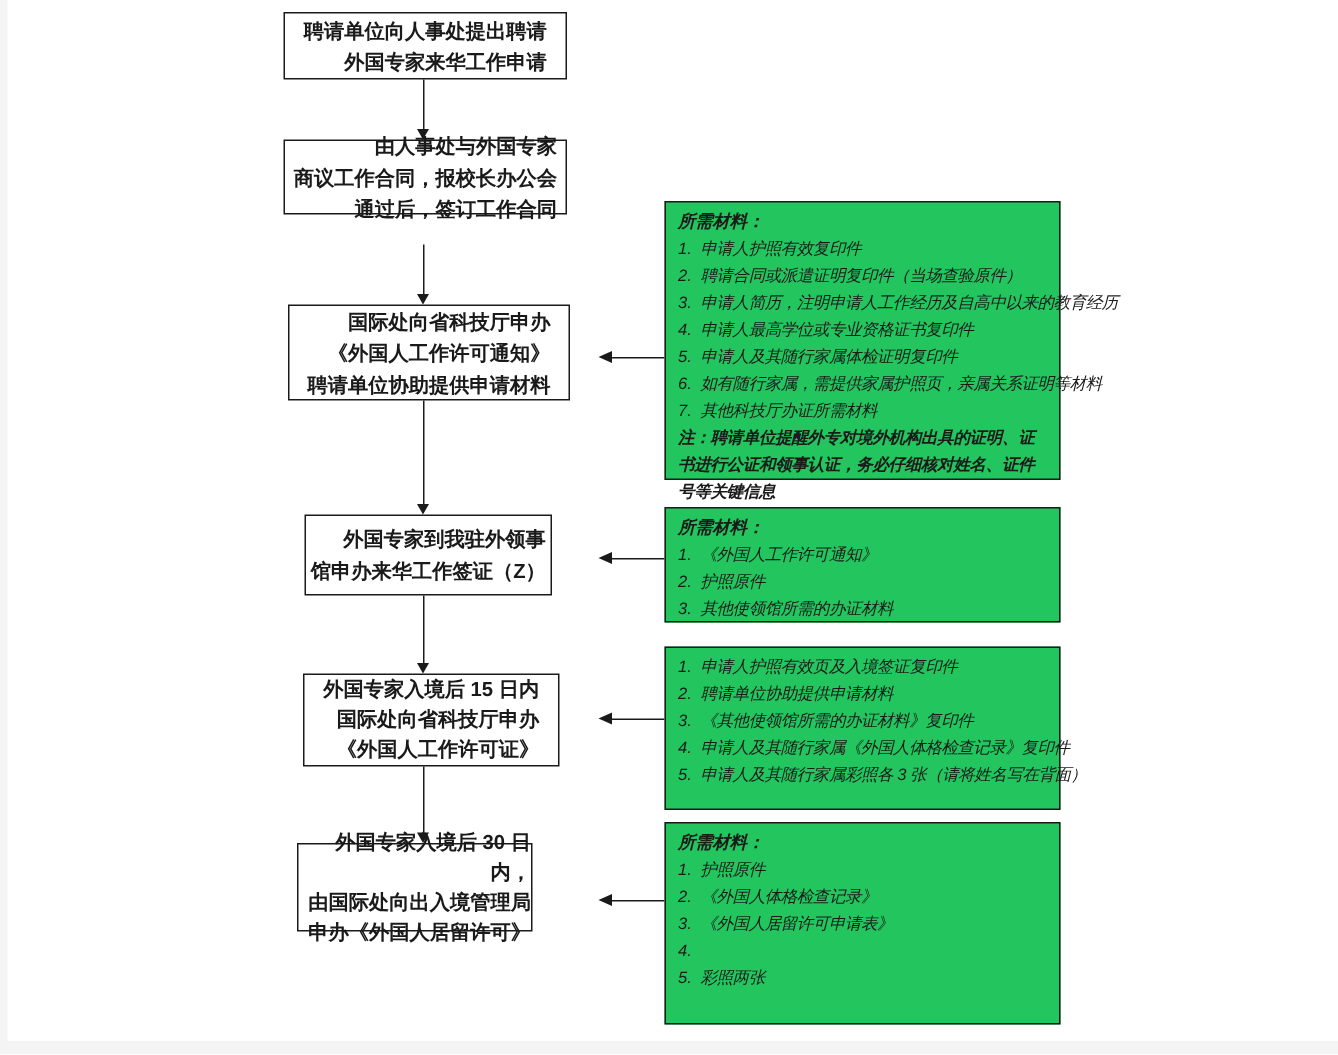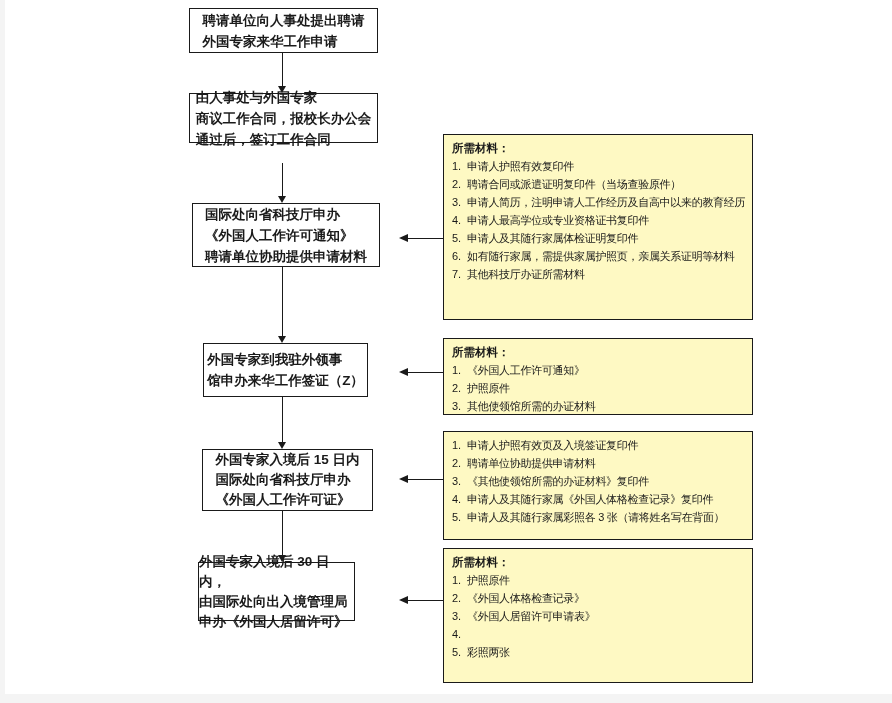--- a/index.html
+++ b/index.html
@@ -7,35 +7,35 @@
     position:relative;width:892px;height:703px;background:#ffffff;overflow:hidden;
     font-family:"Liberation Sans","DejaVu Sans",sans-serif;color:#1a1a1a;
   }
   .edge-strip{position:absolute;background:#f4f4f4;}
   #edge-left{left:0;top:0;width:5px;height:703px;}
   #edge-bottom{left:0;top:694px;width:892px;height:9px;}
 
   
   .flow-box{
     position:absolute;border:1.5px solid #1a1a1a;background:#ffffff;
-    display:flex;align-items:center;justify-content:center;text-align:left;
+    display:flex;align-items:center;justify-content:center;text-align:right;
     font-size:13.5px;font-weight:700;line-height:21px;white-space:pre-line;
     box-sizing:border-box;
   }
   #fb1{left:189px;top:8px;width:189px;height:45px;}
   #fb2{left:189px;top:93px;width:189px;height:50px;}
   #fb3{left:192px;top:203px;width:188px;height:64px;}
   #fb4{left:203px;top:343px;width:165px;height:54px;}
   #fb5{left:202px;top:449px;width:171px;height:62px;line-height:20px;}
   #fb6{left:198px;top:562px;width:157px;height:59px;line-height:20px;}
 
   
   .mat-box{
-    position:absolute;left:443px;width:310px;border:1px solid #1a1a1a;background:#fef9c3;
-    box-sizing:border-box;padding:4px 6px 0 8px;font-size:11px;
+    position:absolute;left:443px;width:264px;border:1px solid #1a1a1a;background:#22c55e;
+    box-sizing:border-box;padding:4px 6px 0 8px;font-size:11px;font-style:italic;
   }
   #mb1{top:134px;height:186px;}
   #mb2{top:338px;height:77px;}
   #mb3{top:431px;height:109px;}
   #mb4{top:548px;height:135px;}
   .mat-title{font-weight:700;font-size:11.5px;line-height:18px;white-space:nowrap;}
   .mat-item{display:flex;line-height:18px;}
   .mat-item .num{width:15px;flex:0 0 15px;}
   .mat-item .txt{white-space:nowrap;letter-spacing:-0.3px;}
   .mat-note{font-weight:700;line-height:18px;letter-spacing:-0.2px;}
@@ -131,20 +131,21 @@
         <div class="mat-item">
           <span class="num">6.</span>
           <span class="txt">如有随行家属，需提供家属护照页，亲属关系证明等材料</span>
         </div>
 
         <div class="mat-item">
           <span class="num">7.</span>
           <span class="txt">其他科技厅办证所需材料</span>
         </div>
       </div>
+    <div class="mat-note">注：聘请单位提醒外专对境外机构出具的证明、证书进行公证和领事认证，务必仔细核对姓名、证件号等关键信息</div>
   </div>
 
   <div id="mb2" class="mat-box">
     <div class="mat-title">所需材料：</div>
     <div>
 
         <div class="mat-item">
           <span class="num">1.</span>
           <span class="txt">《外国人工作许可通知》</span>
         </div>

